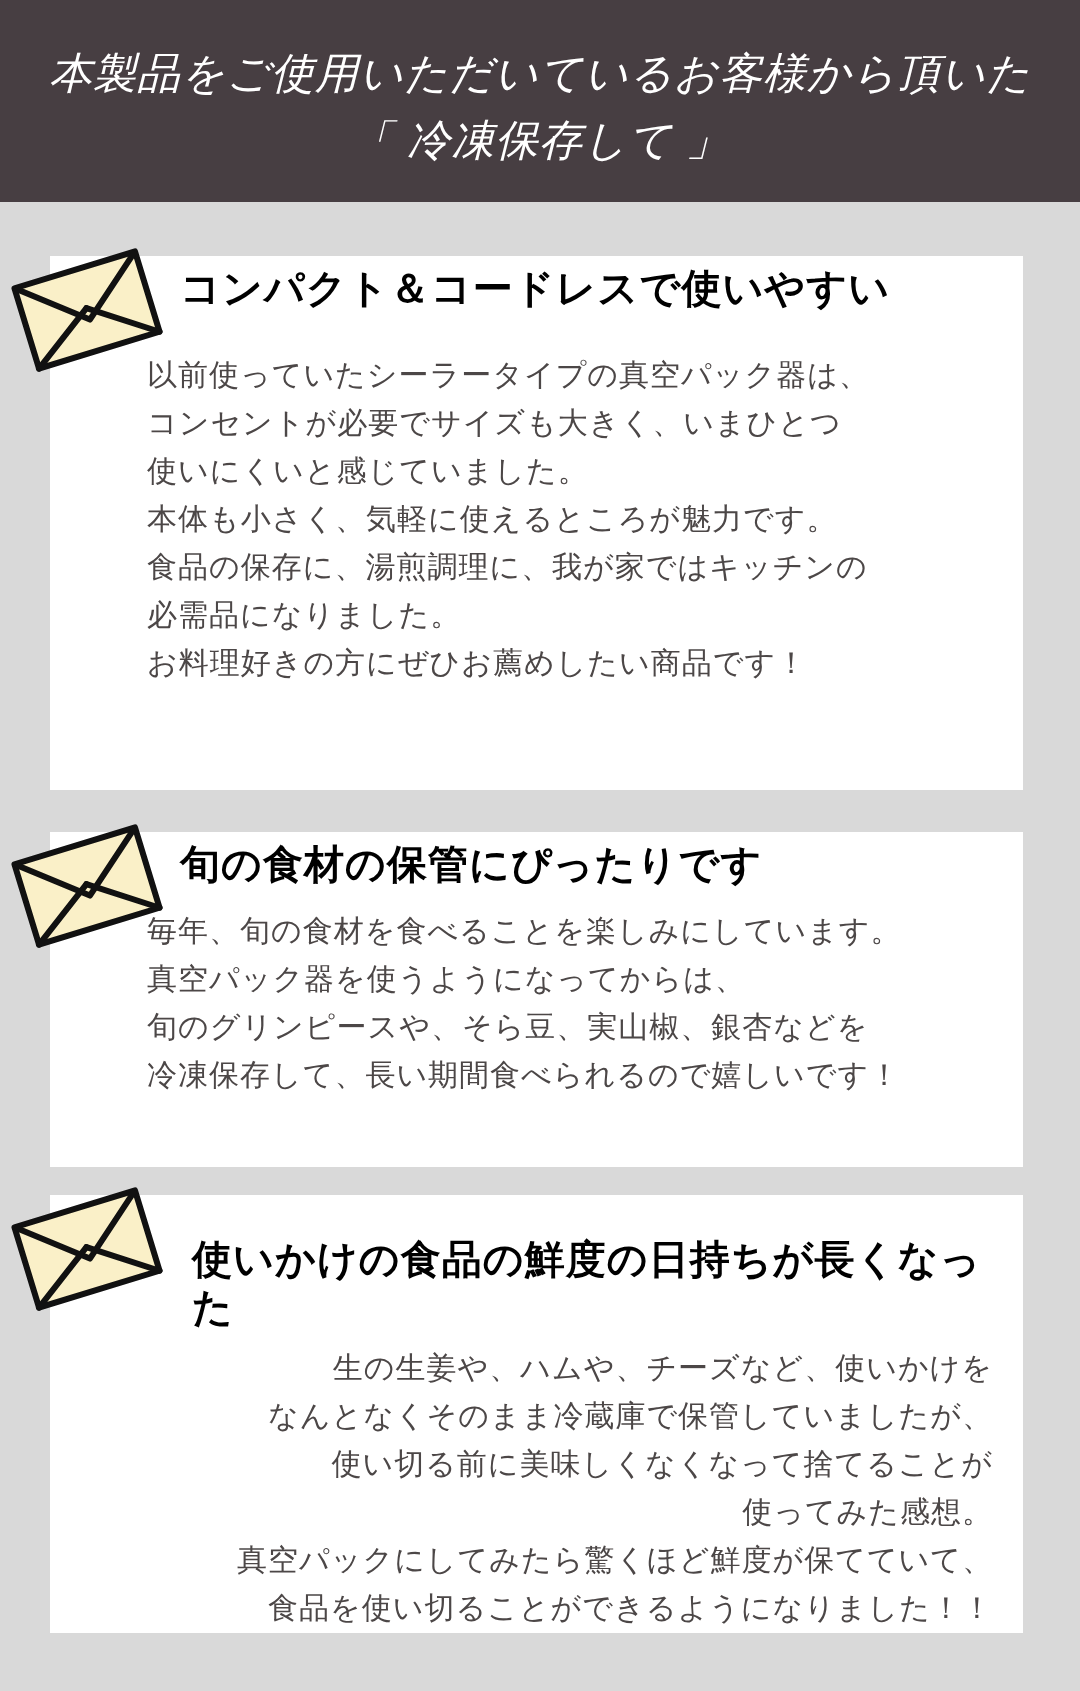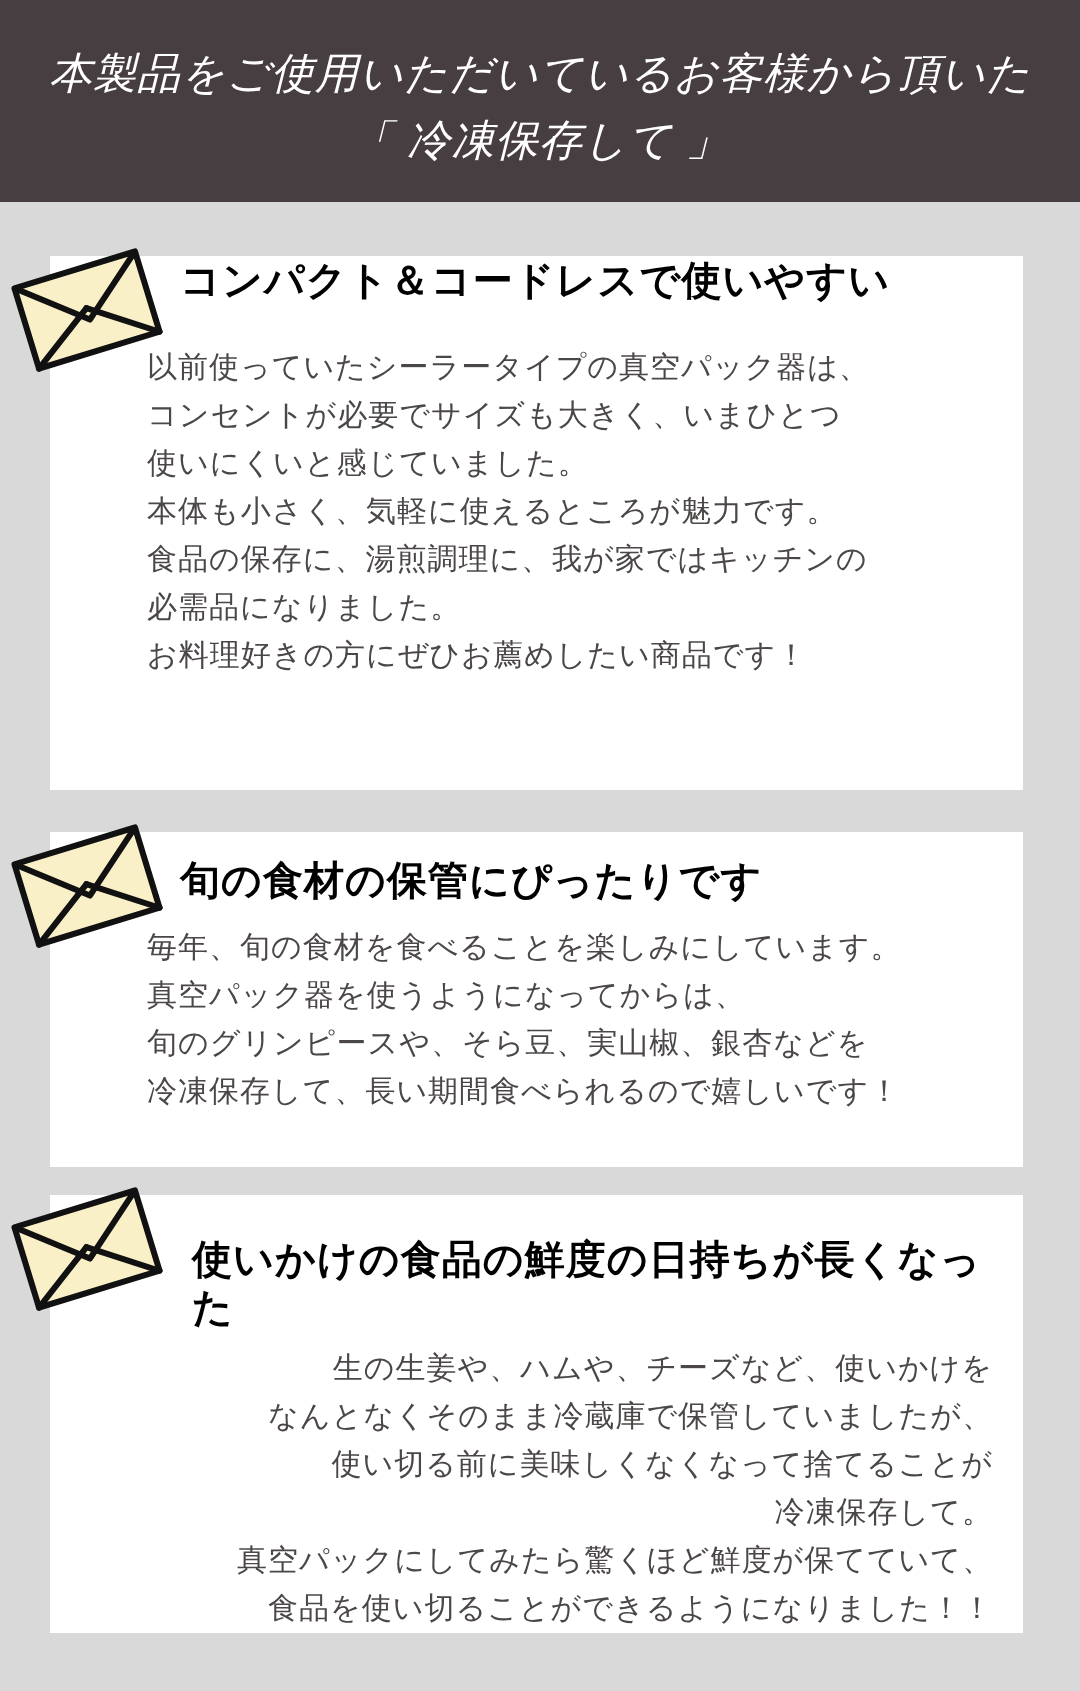--- a/index.html
+++ b/index.html
@@ -59,22 +59,22 @@
   }
   .card-title{
     color:var(--title-text,#000);
     font-size:40px;
     line-height:48px;
     font-weight:700;
     padding-left:130px;
     padding-right:20px;
     letter-spacing:1px;
   }
-  .card-1 .card-title{padding-top:0;}
-  .card-2 .card-title{padding-top:24px;}
+  .card-1 .card-title{padding-top:8px;}
+  .card-2 .card-title{padding-top:8px;}
   .card-3 .card-title{padding-top:40px;}
   .card-body{
     color:var(--body-text,#4c4747);
     font-size:30px;
     line-height:48px;
     letter-spacing:1px;
     padding-left:97px;
     padding-right:30px;
   }
   .card-1 .card-body{padding-top:39px;}
@@ -138,19 +138,19 @@
         <path d="M4,4 L67,56 L130,4" fill="none" stroke="#111111" stroke-width="6" stroke-linejoin="round"></path>
         <path d="M4,88 L67,44" fill="none" stroke="#111111" stroke-width="6" stroke-linecap="round"></path>
         <path d="M130,88 L67,44" fill="none" stroke="#111111" stroke-width="6" stroke-linecap="round"></path>
       </svg>
     </span>
     <h2 class="card-title">使いかけの食品の鮮度の日持ちが長くなった</h2>
     <div class="card-body">
       <div class="body-line">生の生姜や、ハムや、チーズなど、使いかけを</div>
       <div class="body-line">なんとなくそのまま冷蔵庫で保管していましたが、</div>
       <div class="body-line">使い切る前に美味しくなくなって捨てることが</div>
-      <div class="body-line">冷凍保存して。</div>
+      <div class="body-line">使ってみた感想。</div>
       <div class="body-line">真空パックにしてみたら驚くほど鮮度が保てていて、</div>
       <div class="body-line">食品を使い切ることができるようになりました！！</div>
     </div>
   </section>
 
 </main>
 
 </body></html>

